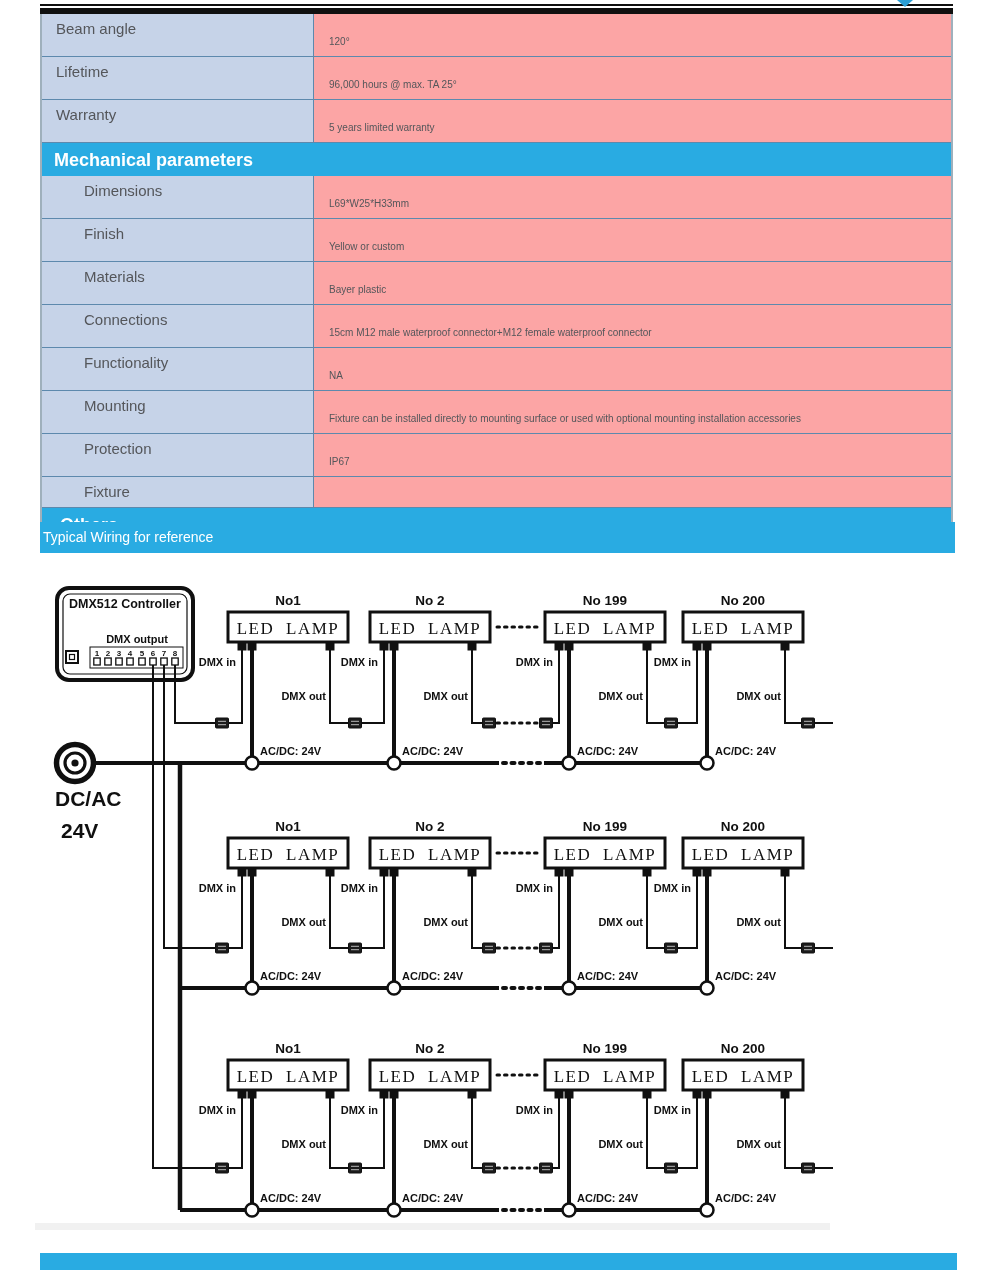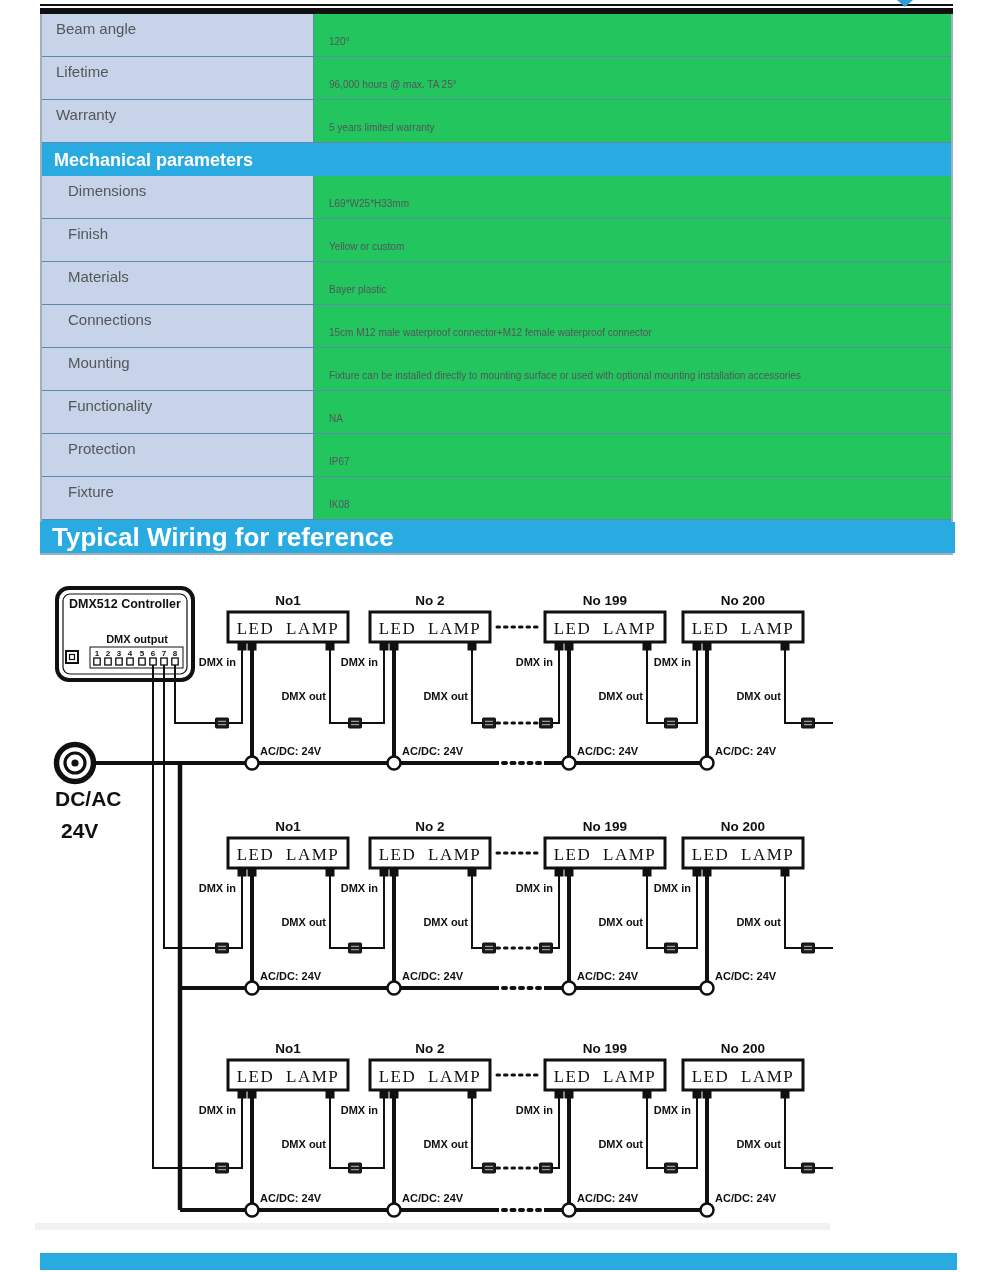--- a/index.html
+++ b/index.html
@@ -7,32 +7,32 @@
         font-family:"Liberation Sans",sans-serif;}
   
   .rule-thin{position:absolute;left:40px;top:4px;width:913px;height:2px;background:#101010;}
   .rule-thick{position:absolute;left:40px;top:8px;width:913px;height:6px;background:#101010;}
   .top-arrow{position:absolute;left:897px;top:0;width:0;height:0;
              border-left:8px solid transparent;border-right:8px solid transparent;
              border-top:7px solid #2b9fd6;}
   
   .spec-table{position:absolute;left:40px;top:14px;width:913px;box-sizing:border-box;
               border-left:2px solid #9fb0bc;border-right:2px solid #9fb0bc;border-bottom:2px solid #9fb0bc;}
-  .trow{display:flex;border-bottom:1px solid #5d89ad;background:#22c55e;}
+  .trow{display:flex;border-bottom:1px solid #5d89ad;background:#fca5a5;}
   .tlabel{width:272px;min-width:272px;background:#c6d3e8;color:#54565a;font-size:15px;
           padding:6px 4px 5px 14px;box-sizing:border-box;border-right:1px solid #5d89ad;min-height:30px;}
-  .trow.indent .tlabel{padding-left:26px;}
+  .trow.indent .tlabel{padding-left:42px;}
   .tvalue{flex:1;color:#54565a;font-size:10px;line-height:20px;
           padding:18px 42px 4px 15px;box-sizing:border-box;min-height:30px;}
   .tsection{background:#29abe2;color:#ffffff;font-weight:bold;font-size:18px;
             padding:7px 0 5px 12px;min-height:30px;box-sizing:border-box;}
   .tsection.indent2{padding-left:18px;}
   
   .banner{position:absolute;left:40px;top:522px;width:915px;height:31px;background:#29abe2;
-          color:#fff;font-weight:bold;font-size:26px;line-height:31px;padding-left:12px;
+          color:#fff;font-weight:normal;font-size:14px;line-height:31px;padding-left:3px;
           box-sizing:border-box;white-space:nowrap;}
   
   .diagram{position:absolute;left:0;top:0;width:1000px;height:1272px;}
   .diagram text{fill:#101010;}
   .lbl{font:bold 11px "Liberation Sans",sans-serif;}
   .ttl{font:bold 13.5px "Liberation Sans",sans-serif;}
   .lamp{font:17px "Liberation Serif",serif;letter-spacing:1.5px;word-spacing:6px;fill:#161616;}
   .ctitle{font:bold 12.5px "Liberation Sans",sans-serif;}
   .pinno{font:bold 8px "Liberation Sans",sans-serif;}
   .big{font:bold 21px "Liberation Sans",sans-serif;}
@@ -73,34 +73,33 @@
     </div>
     <div class="trow indent">
       <div class="tlabel">Materials</div>
       <div class="tvalue">Bayer plastic</div>
     </div>
     <div class="trow indent">
       <div class="tlabel">Connections</div>
       <div class="tvalue">15cm M12 male waterproof connector+M12 female waterproof connector</div>
     </div>
     <div class="trow indent">
+      <div class="tlabel">Functionality</div>
+      <div class="tvalue">NA</div>
+    </div>
+    <div class="trow indent">
       <div class="tlabel">Mounting</div>
       <div class="tvalue">Fixture can be installed directly to mounting surface or used with optional mounting installation accessories</div>
     </div>
     <div class="trow indent">
-      <div class="tlabel">Functionality</div>
-      <div class="tvalue">NA</div>
-    </div>
-    <div class="trow indent">
       <div class="tlabel">Protection</div>
       <div class="tvalue">IP67</div>
     </div>
     <div class="trow indent">
       <div class="tlabel">Fixture</div>
-      <div class="tvalue">IK08</div>
     </div>
     <div class="tsection indent2">Others</div>
   </div>
 
   <div class="banner">Typical Wiring for reference</div>
 
   <svg class="diagram" viewBox="0 0 1000 1272" xmlns="http://www.w3.org/2000/svg">
       <path d="M180 763 V1210" fill="none" stroke="#101010" stroke-width="4.5"></path>
       <path d="M93 763 H499" fill="none" stroke="#101010" stroke-width="4"></path>
       <path d="M503 763 H540" fill="none" stroke="#101010" stroke-width="4" stroke-dasharray="3 5.5" stroke-linecap="round"></path>

